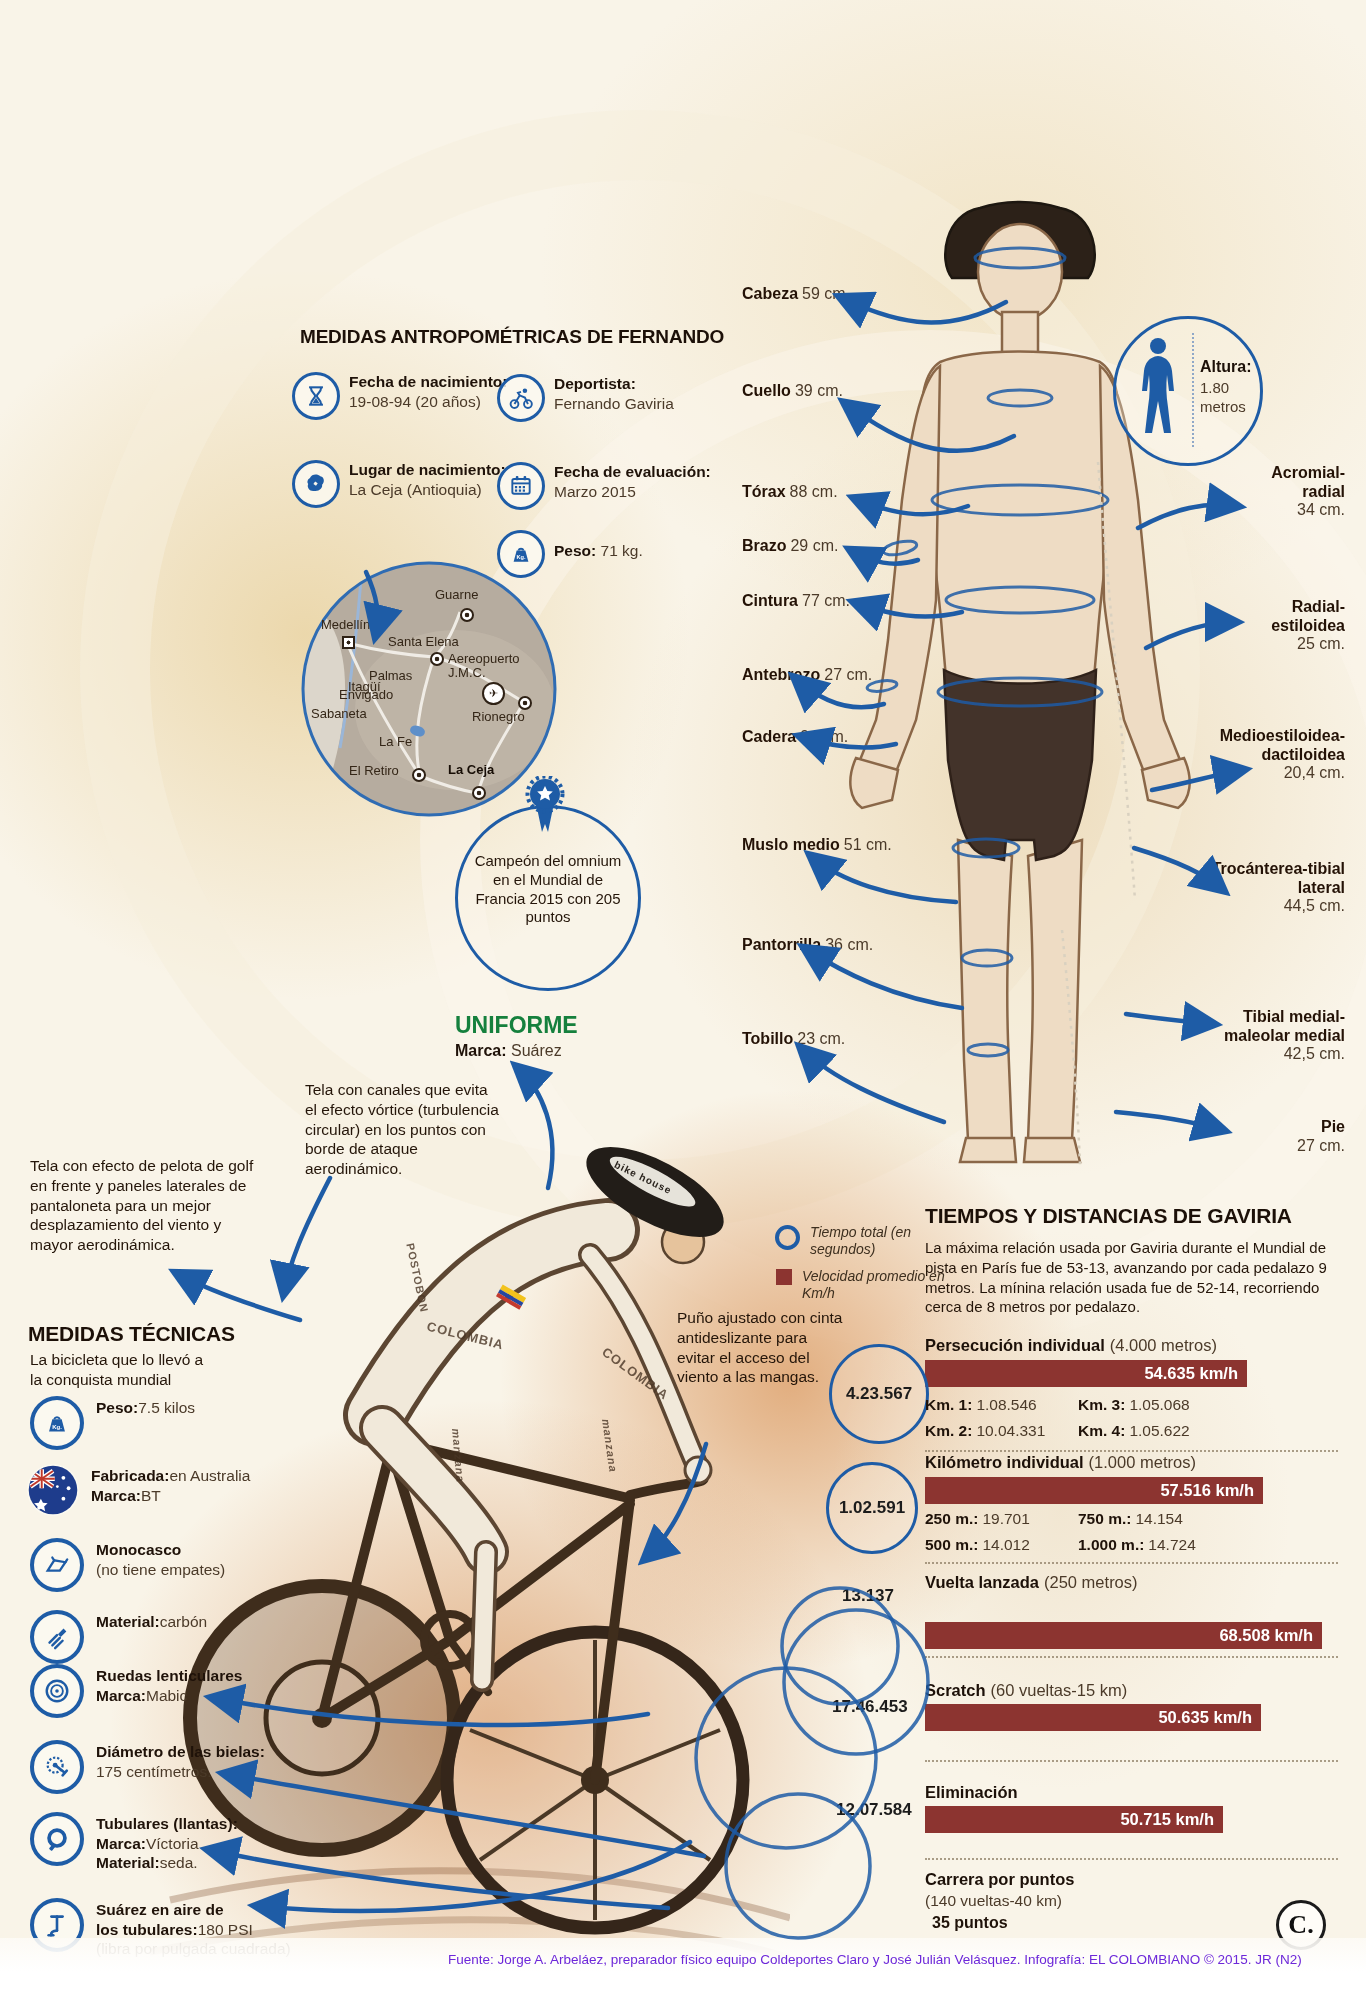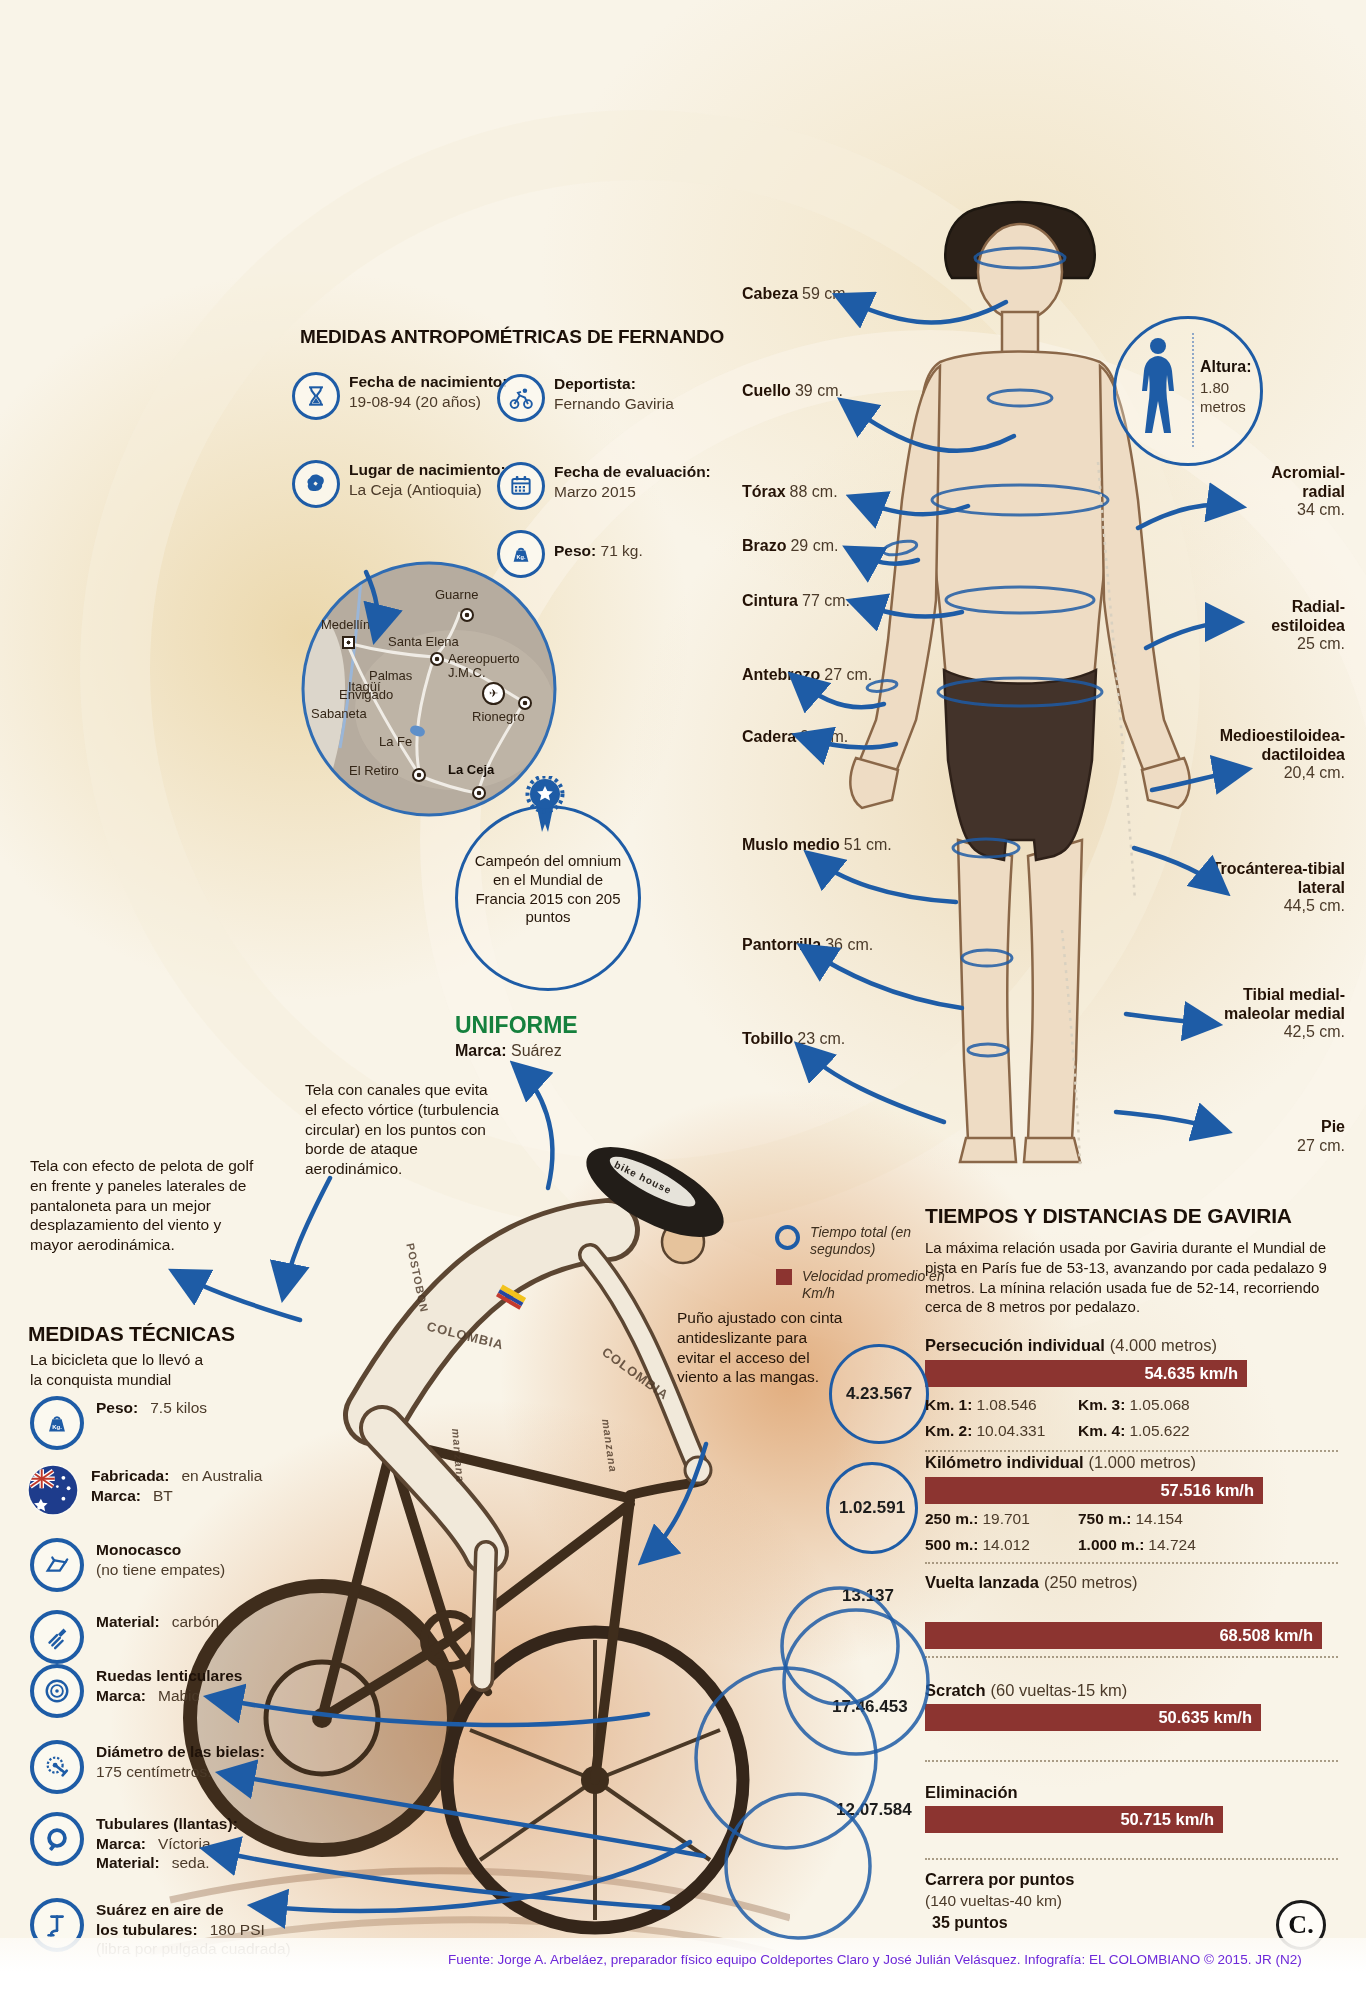--- a/index.html
+++ b/index.html
@@ -28,21 +28,21 @@
     background:radial-gradient(circle,#2e2115 0 2px,#ffffff 2.6px);}
   .csq{position:absolute;width:9px;height:9px;border:2px solid #2e2115;
     background:radial-gradient(circle,#2e2115 0 1.8px,#ffffff 2.2px);}
   .note{position:absolute;font-size:15.5px;line-height:1.28;color:#241509;}
   .titem{position:absolute;display:flex;gap:12px;}
   .ticon{width:46px;height:46px;border:4px solid #1e5ca6;border-radius:50%;background:rgba(252,249,241,.85);
     display:flex;align-items:center;justify-content:center;flex:none;overflow:hidden;}
   .ticon.flag{border:none;width:52px;height:52px;}
   .trows{font-size:15.5px;line-height:1.27;padding-top:2px;}
   .trows b{color:#1f1209;}
-  .trows b + span{margin-left:12px;}
+  .trows b + span{margin-left:0;}
   .trows span{color:#4b3a29;}
   .rt{position:absolute;font-size:16.5px;white-space:nowrap;color:#4b3a29;}
   .rt b{color:#1c1008;}
   .rt .detail{margin-left:5px;}
   .bar{position:absolute;height:27px;background:#8c3430;color:#fff;font-weight:bold;font-size:16.5px;
     line-height:27px;text-align:right;padding-right:9px;box-sizing:border-box;}
   .split{position:absolute;font-size:15.5px;white-space:nowrap;color:#4b3a29;}
   .split b{color:#1f1209;}
   .split b + span{margin-left:4px;}
   .dotline{position:absolute;width:413px;border-top:2px dotted #8f7f66;opacity:.75;}
@@ -311,21 +311,21 @@
   <div class="bm" style="left:742px;top:666px;"><b>Antebrezo</b><span>27 cm.</span></div>
   <div class="bm" style="left:742px;top:728px;"><b>Cadera</b><span>94 cm.</span></div>
   <div class="bm" style="left:742px;top:836px;"><b>Muslo medio</b><span>51 cm.</span></div>
   <div class="bm" style="left:742px;top:936px;"><b>Pantorrilla</b><span>36 cm.</span></div>
   <div class="bm" style="left:742px;top:1030px;"><b>Tobillo</b><span>23 cm.</span></div>
 
   <div class="limb" style="left:1235px;top:464px;width:110px;"><b>Acromial-radial</b><span>34 cm.</span></div>
   <div class="limb" style="left:1235px;top:598px;width:110px;"><b>Radial-estiloidea</b><span>25 cm.</span></div>
   <div class="limb" style="left:1185px;top:727px;width:160px;"><b>Medioestiloidea-dactiloidea</b><span>20,4 cm.</span></div>
   <div class="limb" style="left:1205px;top:860px;width:140px;"><b>Trocánterea-tibial lateral</b><span>44,5 cm.</span></div>
-  <div class="limb" style="left:1185px;top:986px;width:160px;"><b>Tibial medial-maleolar medial</b><span>42,5 cm.</span></div>
+  <div class="limb" style="left:1185px;top:1008px;width:160px;"><b>Tibial medial-maleolar medial</b><span>42,5 cm.</span></div>
   <div class="limb" style="left:1235px;top:1118px;width:110px;"><b>Pie</b><span>27 cm.</span></div>
 
   <div class="abs" style="left:455px;top:1012px;font-weight:bold;font-size:23px;color:#15803d;">UNIFORME</div>
   <div class="abs" style="left:455px;top:1042px;font-size:16px;color:#4b3a29;">
     <b style="color:#1f1209;">Marca:</b>
     <span>Suárez</span>
   </div>
   <div class="note" style="left:305px;top:1080px;width:196px;">Tela con canales que evita el efecto vórtice (turbulencia circular) en los puntos con borde de ataque aerodinámico.</div>
   <div class="note" style="left:30px;top:1156px;width:238px;">Tela con efecto de pelota de golf en frente y paneles laterales de pantaloneta para un mejor desplazamiento del viento y mayor aerodinámica.</div>
   <div class="note" style="left:677px;top:1308px;width:168px;">Puño ajustado con cinta antideslizante para evitar el acceso del viento a las mangas.</div>

